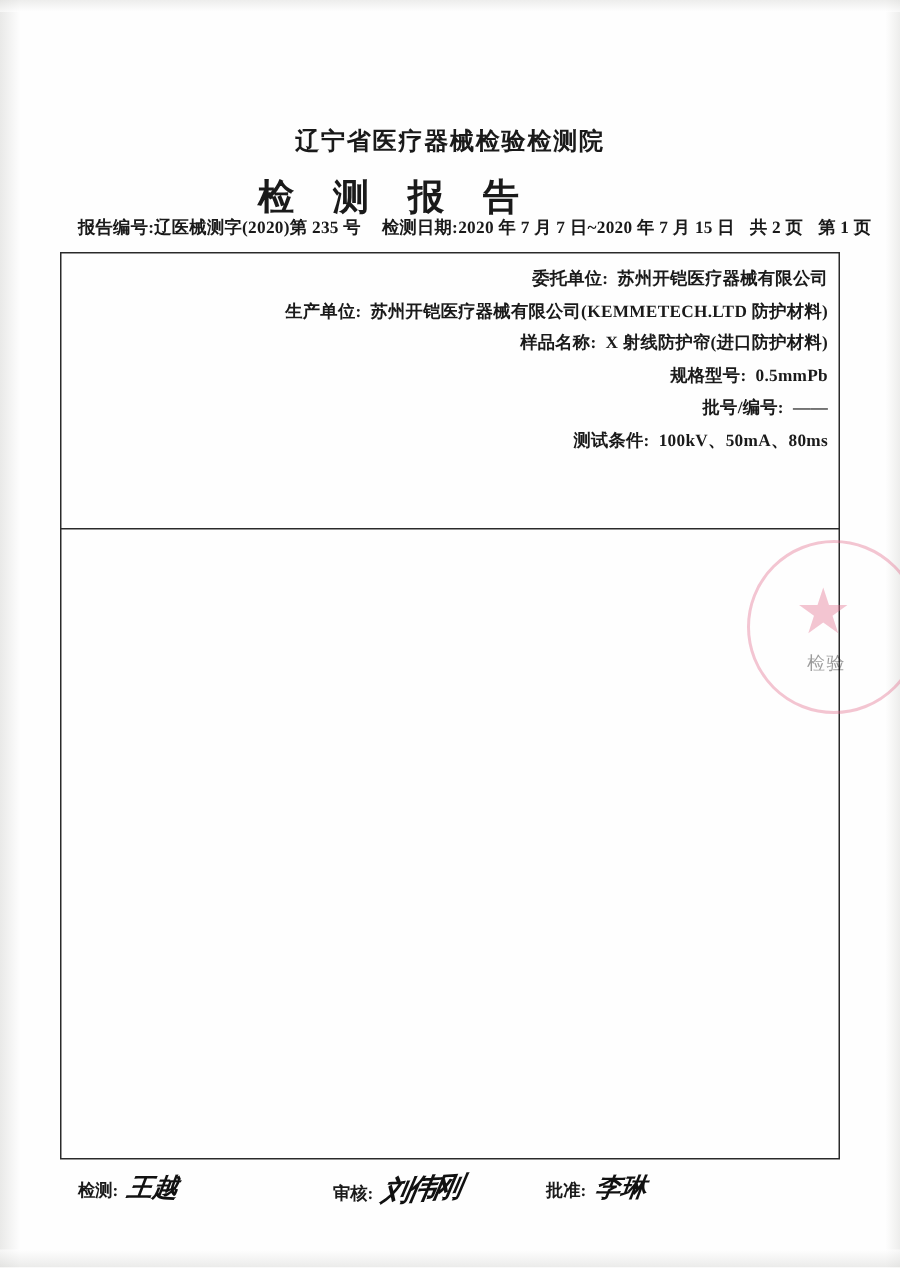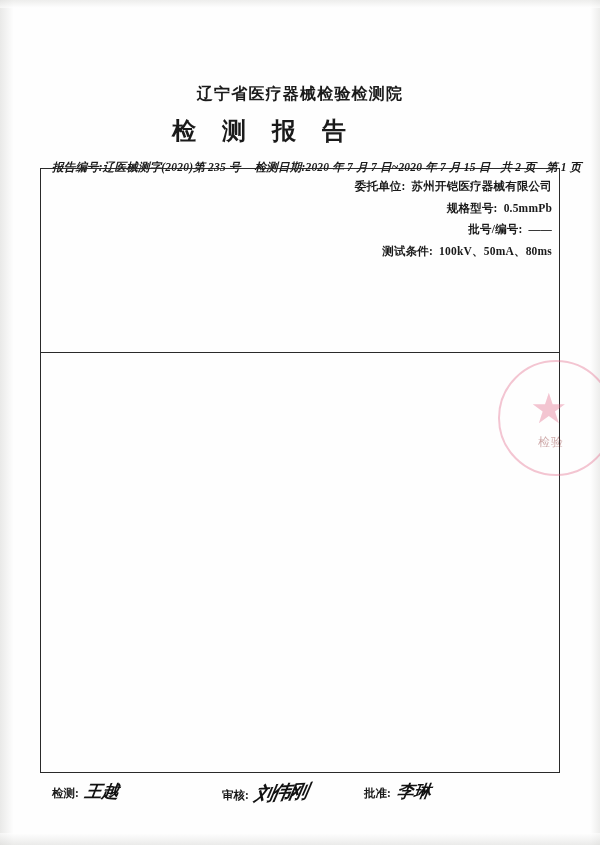--- a/index.html
+++ b/index.html
@@ -69,28 +69,27 @@
     width: 528px;
     text-align: center;
     font-size: 24px;
     font-weight: bold;
     letter-spacing: 10px;
     font-family: "Liberation Serif", serif;
   }
 
   .meta-line {
     position: absolute;
-    top: 160px;
+    top: 144px;
     left: 52px;
     width: 500px;
     font-size: 11.5px;
     font-weight: bold;
     white-space: nowrap;
     letter-spacing: .2px;
-    font-style: italic;
   }
   .meta-line .gap-s { display:inline-block; width: 10px; }
   .meta-line .gap-m { display:inline-block; width: 14px; }
 
   .rule {
     position: absolute;
     left: 40px;
     width: 520px;
     border-top: 1px solid #2a2a2a;
   }
@@ -157,21 +156,21 @@
     position: absolute;
     left: 32px; top: 28px;
     font-size: 42px;
     color: #e36a8b;
     line-height: 42px;
   }
   .stamp .stamp-text {
     position: absolute;
     left: 40px; top: 74px;
     font-size: 12px;
-    color: #7f1d1d;
+    color: #000000;
     letter-spacing: 1px;
   }
 
   .signature-bar {
     position: absolute;
     top: 780px;
     left: 52px;
     width: 500px;
     height: 44px;
     font-size: 11.5px;
@@ -222,20 +221,26 @@
   <div class="rule rule-mid"></div>
   <div class="rule rule-bottom"></div>
   <div class="rule-vert-left"></div>
   <div class="rule-vert-right"></div>
 
   <div class="fields">
     <div class="field-row">
       <span class="field-label">委托单位:</span><span class="field-value bold">苏州开铠医疗器械有限公司</span>
     </div>
     <div class="field-row">
+      <span class="field-label">生产单位:</span><span class="field-value bold">苏州开铠医疗器械有限公司(KEMMETECH.LTD 防护材料)</span>
+    </div>
+    <div class="field-row">
+      <span class="field-label">样品名称:</span><span class="field-value bold">X 射线防护帘(进口防护材料)</span>
+    </div>
+    <div class="field-row">
       <span class="field-label">规格型号:</span><span class="field-value bold">0.5mmPb</span>
     </div>
     <div class="field-row">
       <span class="field-label">批号/编号:</span><span class="field-value bold">——</span>
     </div>
     <div class="field-row">
       <span class="field-label">测试条件:</span><span class="field-value bold">100kV、50mA、80ms</span>
     </div>
   </div>
 

